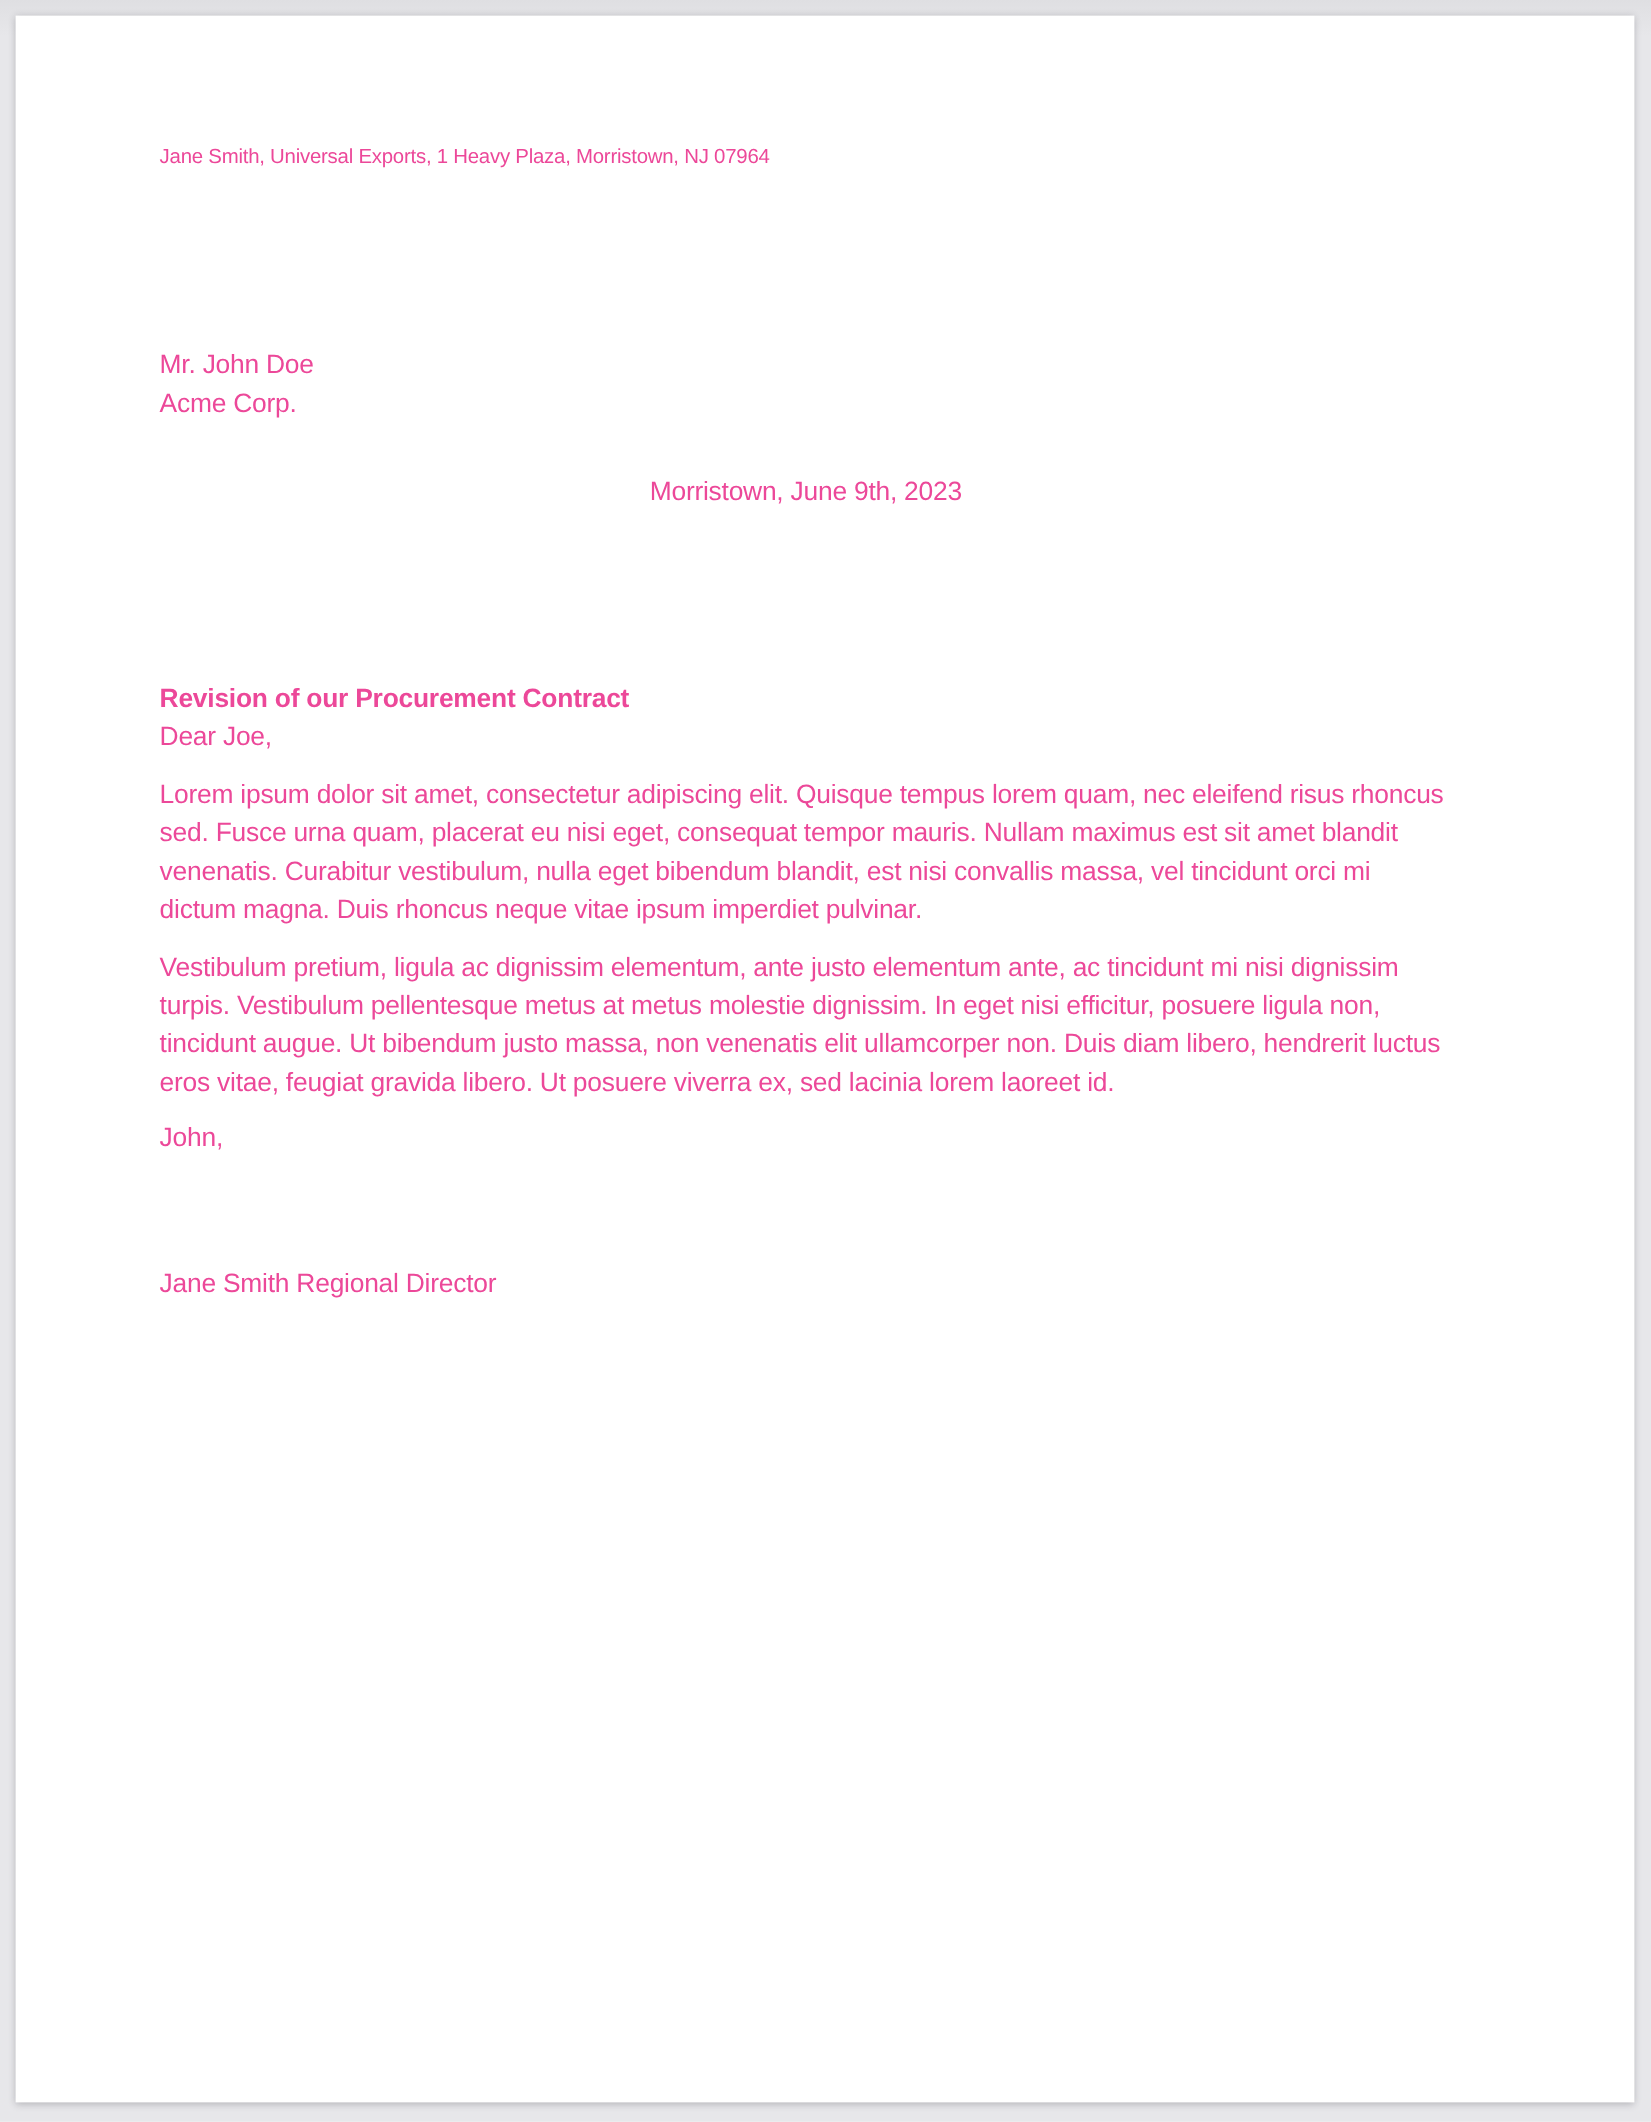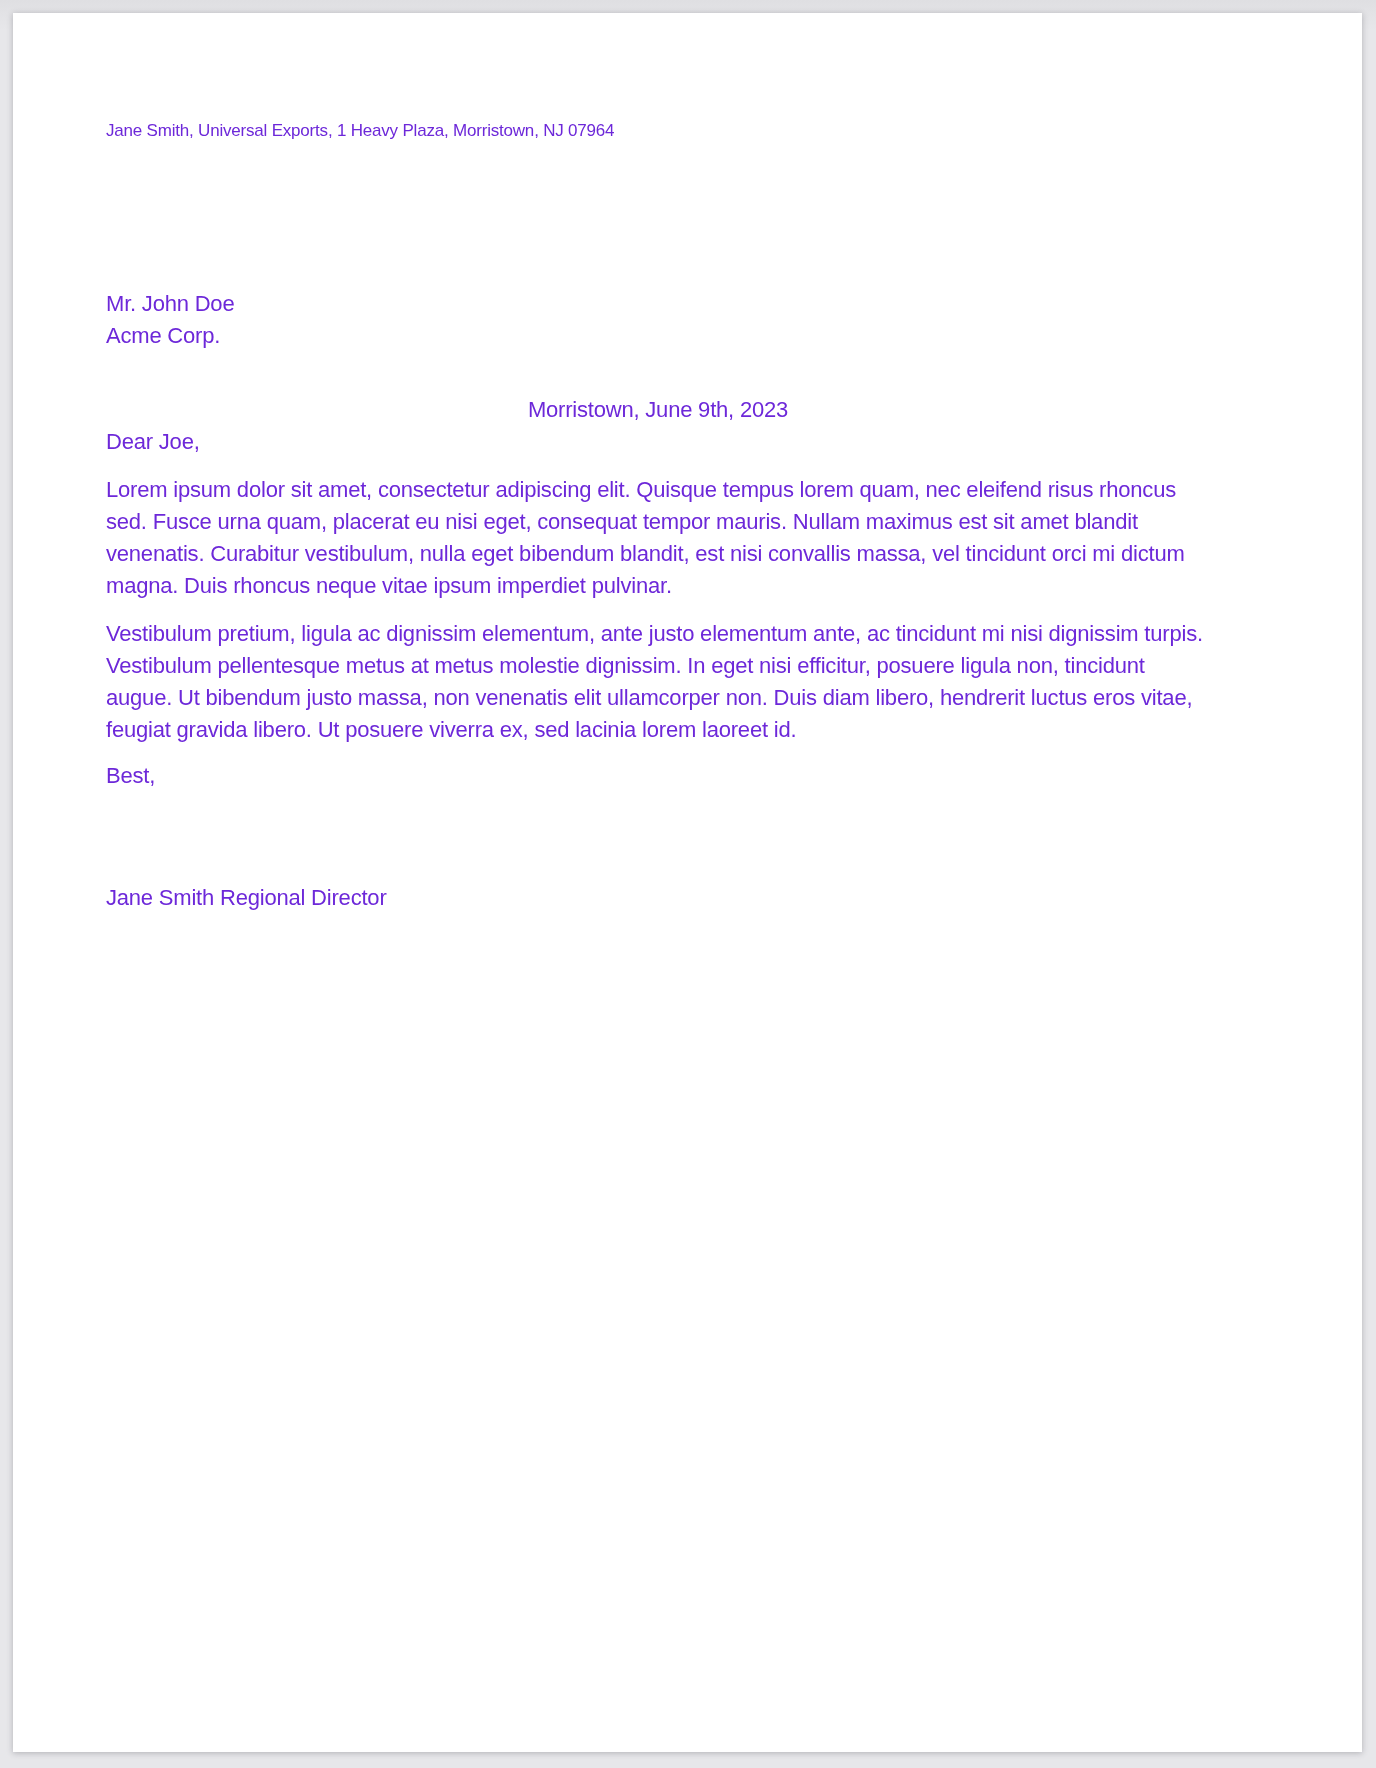--- a/index.html
+++ b/index.html
@@ -21,22 +21,22 @@
   .page {
     position: absolute;
     left: 13px;
     top: 13px;
     right: 14px;
     bottom: 16px;
     background: #ffffff;
     box-shadow: 0 1px 6px rgba(50,50,60,0.30);
   }
   .content {
-    padding: 106px 152px 0 93px;
-    color: #6d28d9;
+    padding: 106px 152px 0 120px;
+    color: #ec4899;
     font-size: 22px;
     letter-spacing: -0.2px;
   }
   .sender-line {
     font-size: 17px;
     line-height: 24px;
     white-space: nowrap;
   }
   .recipient {
     margin-top: 145px;
@@ -77,27 +77,28 @@
 
       <div class="sender-line">Jane Smith, Universal Exports, 1 Heavy Plaza, Morristown, NJ 07964</div>
 
       <div class="recipient">
         <div>Mr. John Doe</div>
         <div>Acme Corp.</div>
       </div>
 
       <div class="date-line">Morristown, June 9th, 2023</div>
 
+      <div class="subject">Revision of our Procurement Contract</div>
 
       <div class="salutation">Dear Joe,</div>
 
       <p class="body-paragraph">Lorem ipsum dolor sit amet, consectetur adipiscing elit. Quisque tempus lorem quam, nec eleifend risus rhoncus sed. Fusce urna quam, placerat eu nisi eget, consequat tempor mauris. Nullam maximus est sit amet blandit venenatis. Curabitur vestibulum, nulla eget bibendum blandit, est nisi convallis massa, vel tincidunt orci mi dictum magna. Duis rhoncus neque vitae ipsum imperdiet pulvinar.</p>
 
       <p class="body-paragraph">Vestibulum pretium, ligula ac dignissim elementum, ante justo elementum ante, ac tincidunt mi nisi dignissim turpis. Vestibulum pellentesque metus at metus molestie dignissim. In eget nisi efficitur, posuere ligula non, tincidunt augue. Ut bibendum justo massa, non venenatis elit ullamcorper non. Duis diam libero, hendrerit luctus eros vitae, feugiat gravida libero. Ut posuere viverra ex, sed lacinia lorem laoreet id.</p>
 
 
-      <div class="closing">Best,</div>
+      <div class="closing">John,</div>
 
       <div class="signature">Jane Smith Regional Director</div>
 
     </div>
   </div>
 </div>
 
 </body></html>

